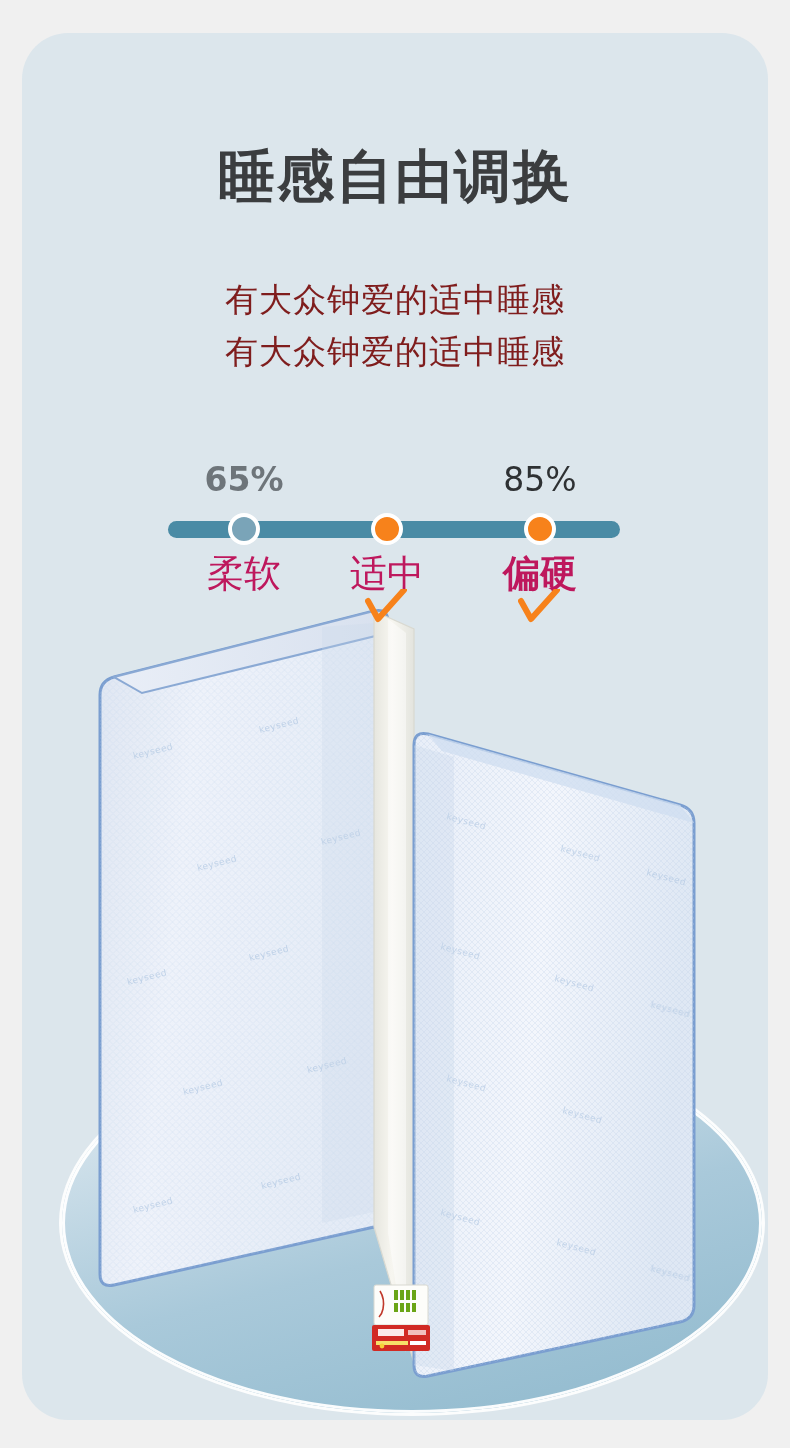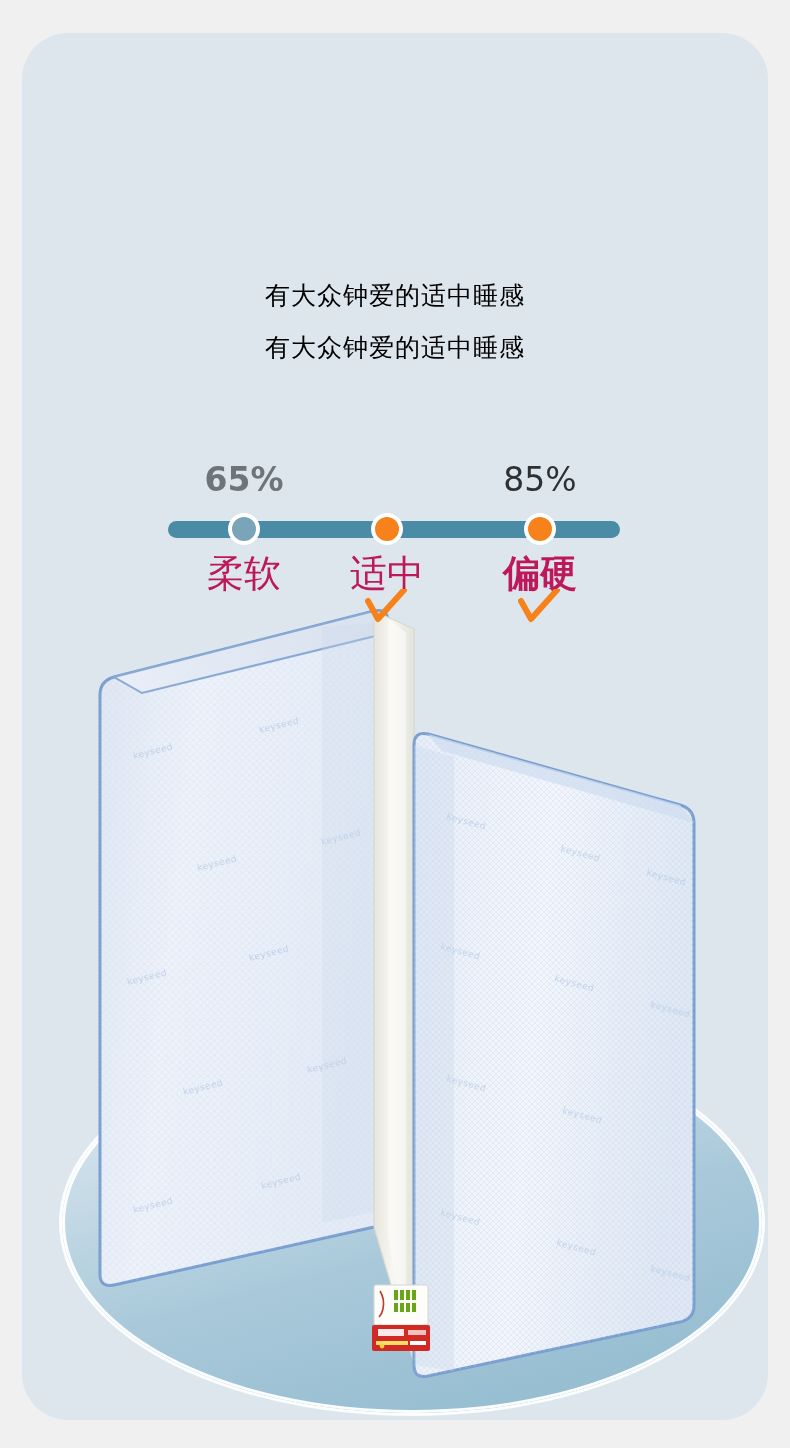--- a/index.html
+++ b/index.html
@@ -20,21 +20,21 @@
 
   
   .headline{
     position:absolute; left:0; top:115px; width:746px;
     text-align:center; font-size:57px; font-weight:bold;
     color:#3b3d3f; letter-spacing:2px; line-height:1;
     font-family:"DejaVu Sans","Liberation Sans",sans-serif;
   }
   .sub{
     position:absolute; left:0; width:746px; text-align:center;
-    font-size:25px; color:#000000; letter-spacing:1px; line-height:1;
+    font-size:33px; color:#7f1d1d; letter-spacing:1px; line-height:1;
     font-family:"DejaVu Sans","Liberation Sans",sans-serif;
   }
   .sub.l1{ top:250px; }
   .sub.l2{ top:302px; }
 
   
   .slider-wrap{ position:absolute; left:0; top:430px; width:746px; height:160px; }
   .track{
     position:absolute; left:146px; top:58px; width:452px; height:17px;
     background:#4a8ba5; border-radius:9px;
@@ -211,20 +211,21 @@
           <rect x="350" y="1292" width="58" height="26" rx="2" fill="#d12a24"></rect>
           <rect x="354" y="1308" width="32" height="4" fill="#f6e06a"></rect>
           <rect x="388" y="1308" width="16" height="4" fill="#ffffff"></rect>
           <rect x="356" y="1296" width="26" height="7" fill="#ffffff" opacity="0.9"></rect>
           <rect x="386" y="1297" width="18" height="5" fill="#ffffff" opacity="0.7"></rect>
           <circle cx="360" cy="1313" r="2.4" fill="#f6d038"></circle>
         </g>
       </svg>
     </div>
 
+    <div class="headline">睡感自由调换</div>
     <div class="sub l1">有大众钟爱的适中睡感</div>
     <div class="sub l2">有大众钟爱的适中睡感</div>
 
     <div class="slider-wrap">
 
       <div class="track"></div>
 
       <div class="pct soft">65%</div>
       <div class="pct firm">85%</div>
 

